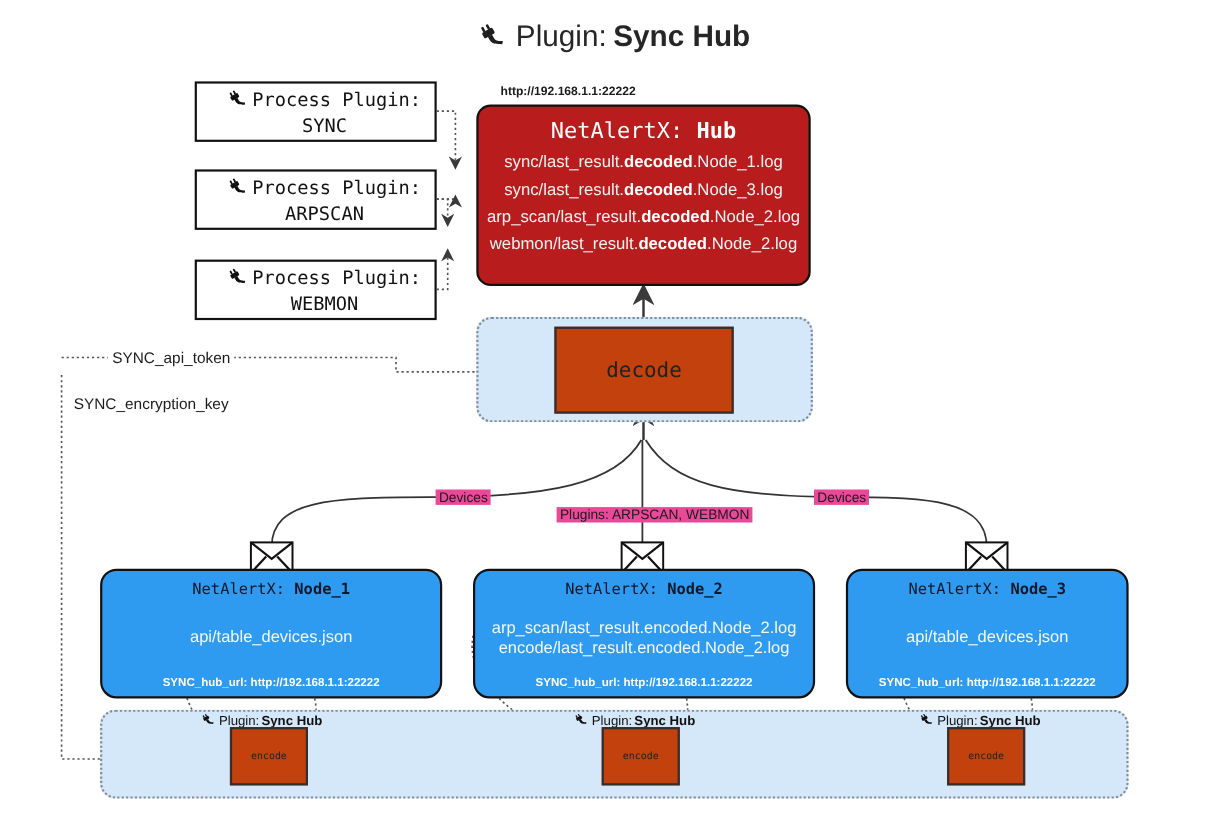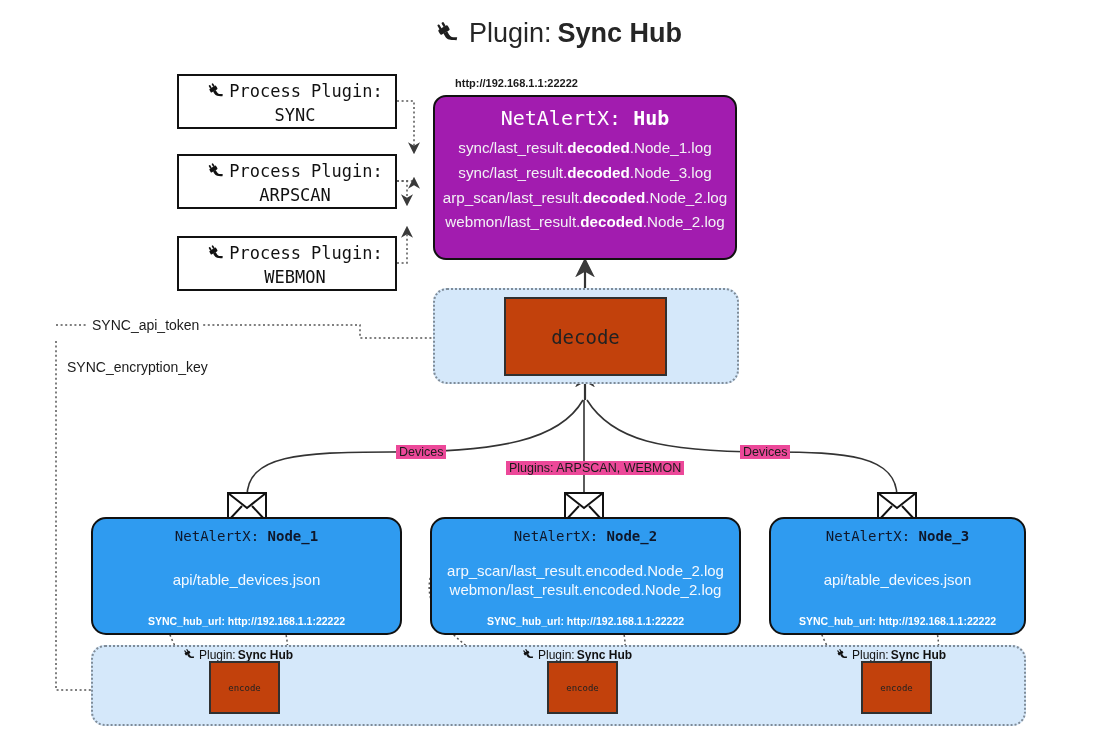--- a/index.html
+++ b/index.html
@@ -16,21 +16,21 @@
   #title .t-bold{font-weight:700;}
 
   
   .proc{border:2px solid #111;background:#fff;display:flex;flex-direction:column;
         align-items:center;justify-content:center;
         font-family:"DejaVu Sans Mono","Liberation Mono",monospace;font-size:17px;color:#111;padding-left:16px;}
   .proc .l1{display:flex;align-items:center;gap:2px;white-space:nowrap;}
   .proc .l2{margin-top:2px;}
 
   
-  #hub{background:#a21caf;border:2.5px solid #111;border-radius:13px;
+  #hub{background:#b91c1c;border:2.5px solid #111;border-radius:13px;
        display:flex;flex-direction:column;align-items:center;padding-top:9px;}
   #hub .hub-title{font-family:"DejaVu Sans Mono","Liberation Mono",monospace;
        font-size:20px;color:#fff;margin-bottom:6px;}
   #hub .hub-title b{font-weight:700;}
   #hub .loglist{width:100%;display:flex;flex-direction:column;align-items:center;}
   #hub .log{font-size:15.2px;color:#f2f2f5;line-height:1.63;white-space:nowrap;}
   #hub .log b{font-weight:700;color:#ffffff;}
   #hub-url{font-size:11px;font-weight:700;color:#1b1b1b;text-align:left;}
 
   
@@ -195,21 +195,21 @@
       </div>
       <div class="log">
         <span>webmon/last_result.</span><b>decoded</b><span>.Node_2.log</span>
       </div>
     </div>
   </div>
 
   <div class="abs lightbox" style="left:433px;top:288px;width:306px;height:96px;"></div>
   <div class="abs whitebox" id="decode" style="left:504px;top:297px;width:163px;height:79px;">decode</div>
 
-  <div class="abs keylabel" style="left:88px;top:317px;">SYNC_api_token</div>
+  <div class="abs keylabel" style="left:98px;top:317px;">SYNC_api_token</div>
   <div class="abs keylabel" style="left:63px;top:359px;">SYNC_encryption_key</div>
 
   <div class="abs edgelabel" style="left:396px;top:445px;">Devices</div>
   <div class="abs edgelabel" style="left:740px;top:445px;">Devices</div>
   <div class="abs edgelabel" style="left:506px;top:461px;">Plugins: ARPSCAN, WEBMON</div>
 
   <div class="abs" style="left:227px;top:492px;">
     <svg width="40" height="30" viewBox="0 0 40 30">
       <rect x="1" y="1" width="38" height="28" fill="#fff" stroke="#111" stroke-width="2"></rect>
       <path d="M1,1 L20,16 L39,1" fill="none" stroke="#111" stroke-width="2"></path>
@@ -240,21 +240,21 @@
     </div>
     <div class="n-foot">SYNC_hub_url: http://192.168.1.1:22222</div>
   </div>
 
   <div class="abs node" style="left:430px;top:517px;width:311px;height:118px;">
     <div class="n-title">
       <span>NetAlertX:</span> <b>Node_2</b>
     </div>
     <div class="n-lines">
       <div class="n-line">arp_scan/last_result.encoded.Node_2.log</div>
-      <div class="n-line">webmon/last_result.encoded.Node_2.log</div>
+      <div class="n-line">encode/last_result.encoded.Node_2.log</div>
     </div>
     <div class="n-foot">SYNC_hub_url: http://192.168.1.1:22222</div>
   </div>
 
   <div class="abs node" style="left:769px;top:517px;width:257px;height:118px;">
     <div class="n-title">
       <span>NetAlertX:</span> <b>Node_3</b>
     </div>
     <div class="n-lines">
       <div class="n-line">api/table_devices.json</div>

